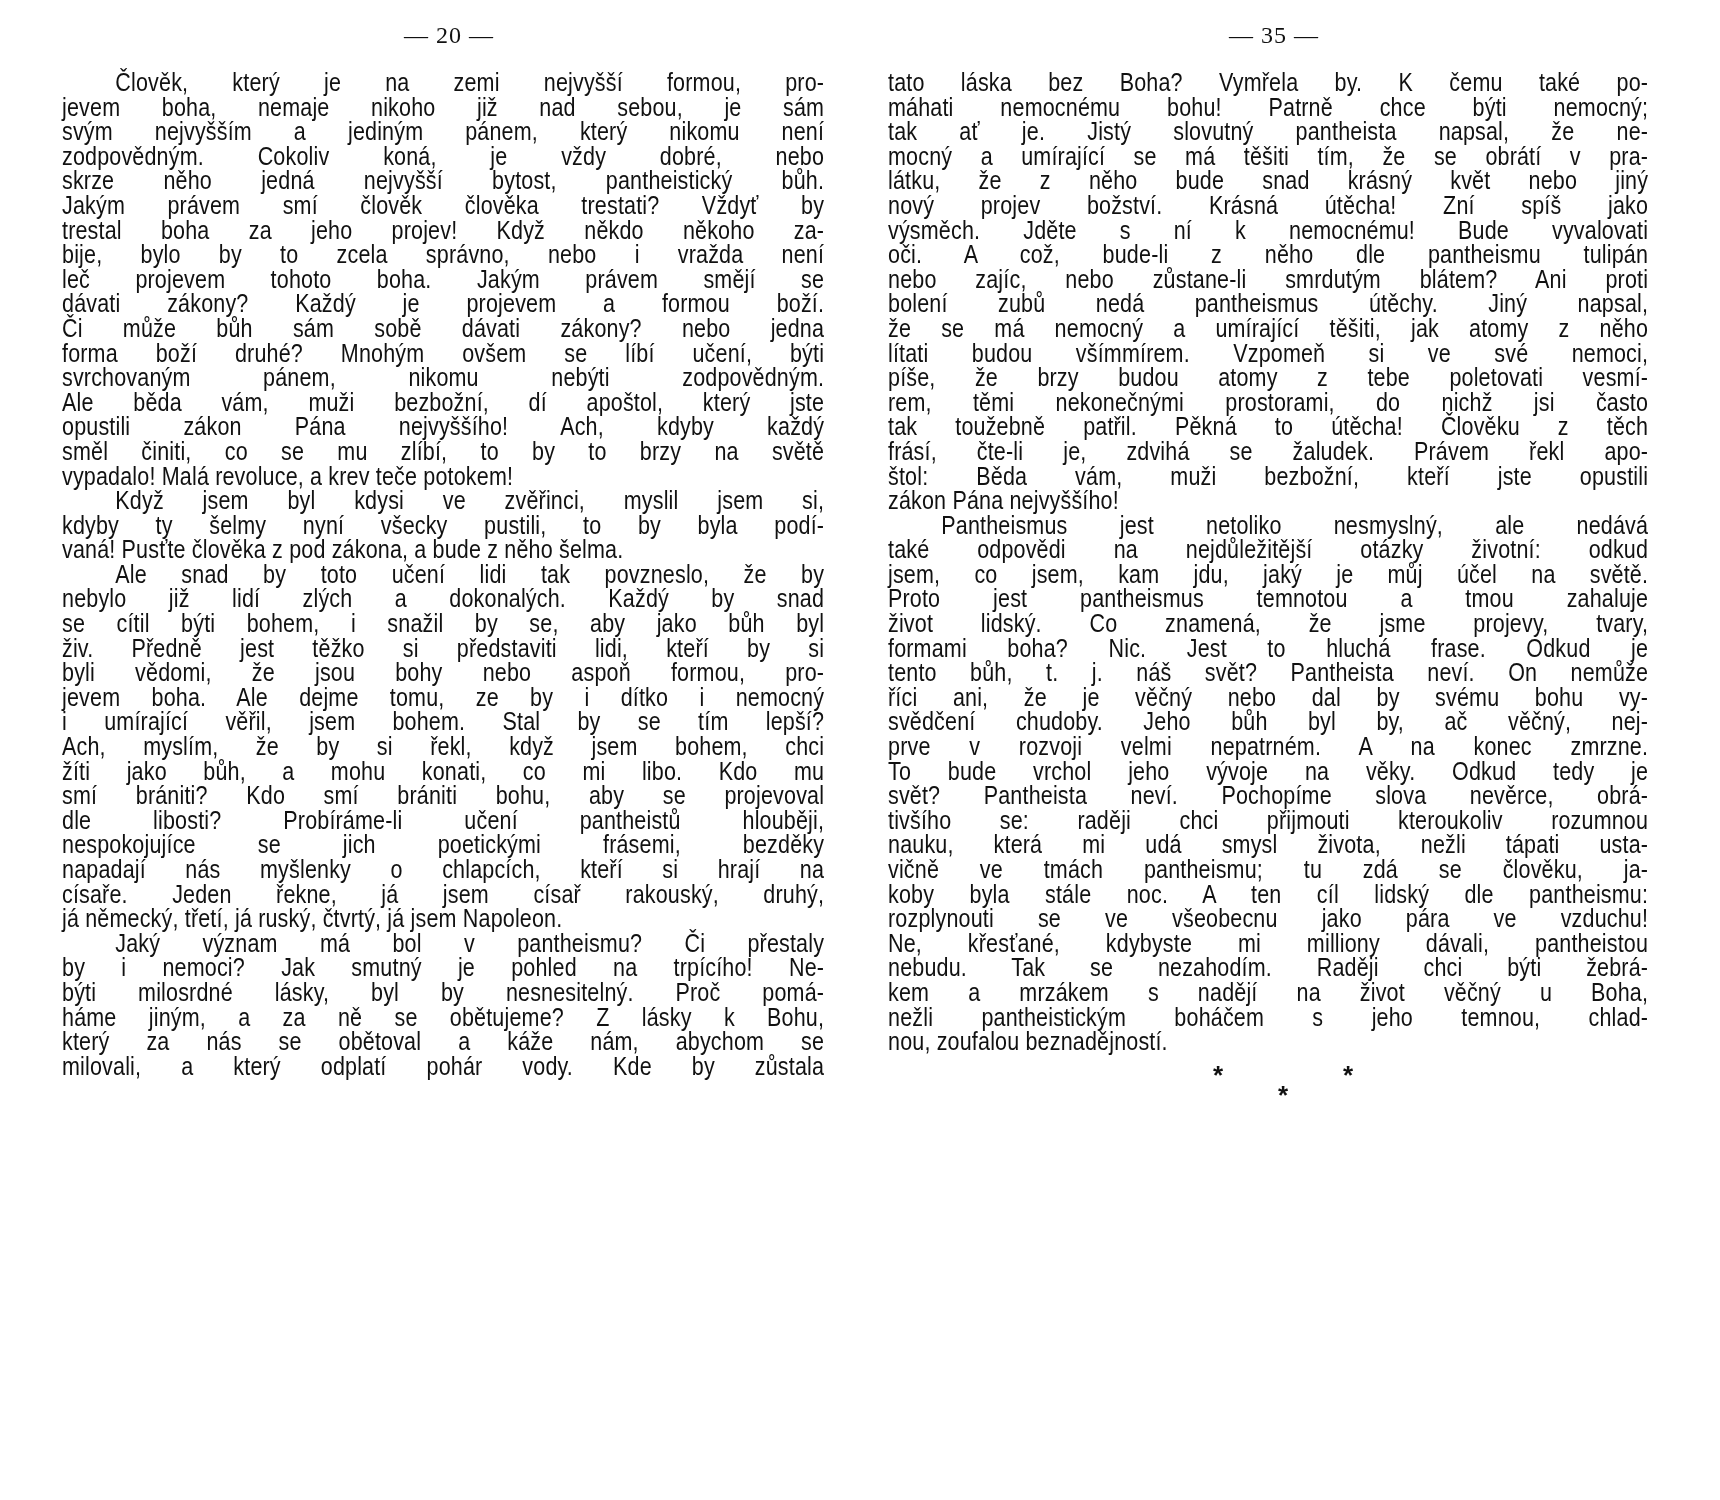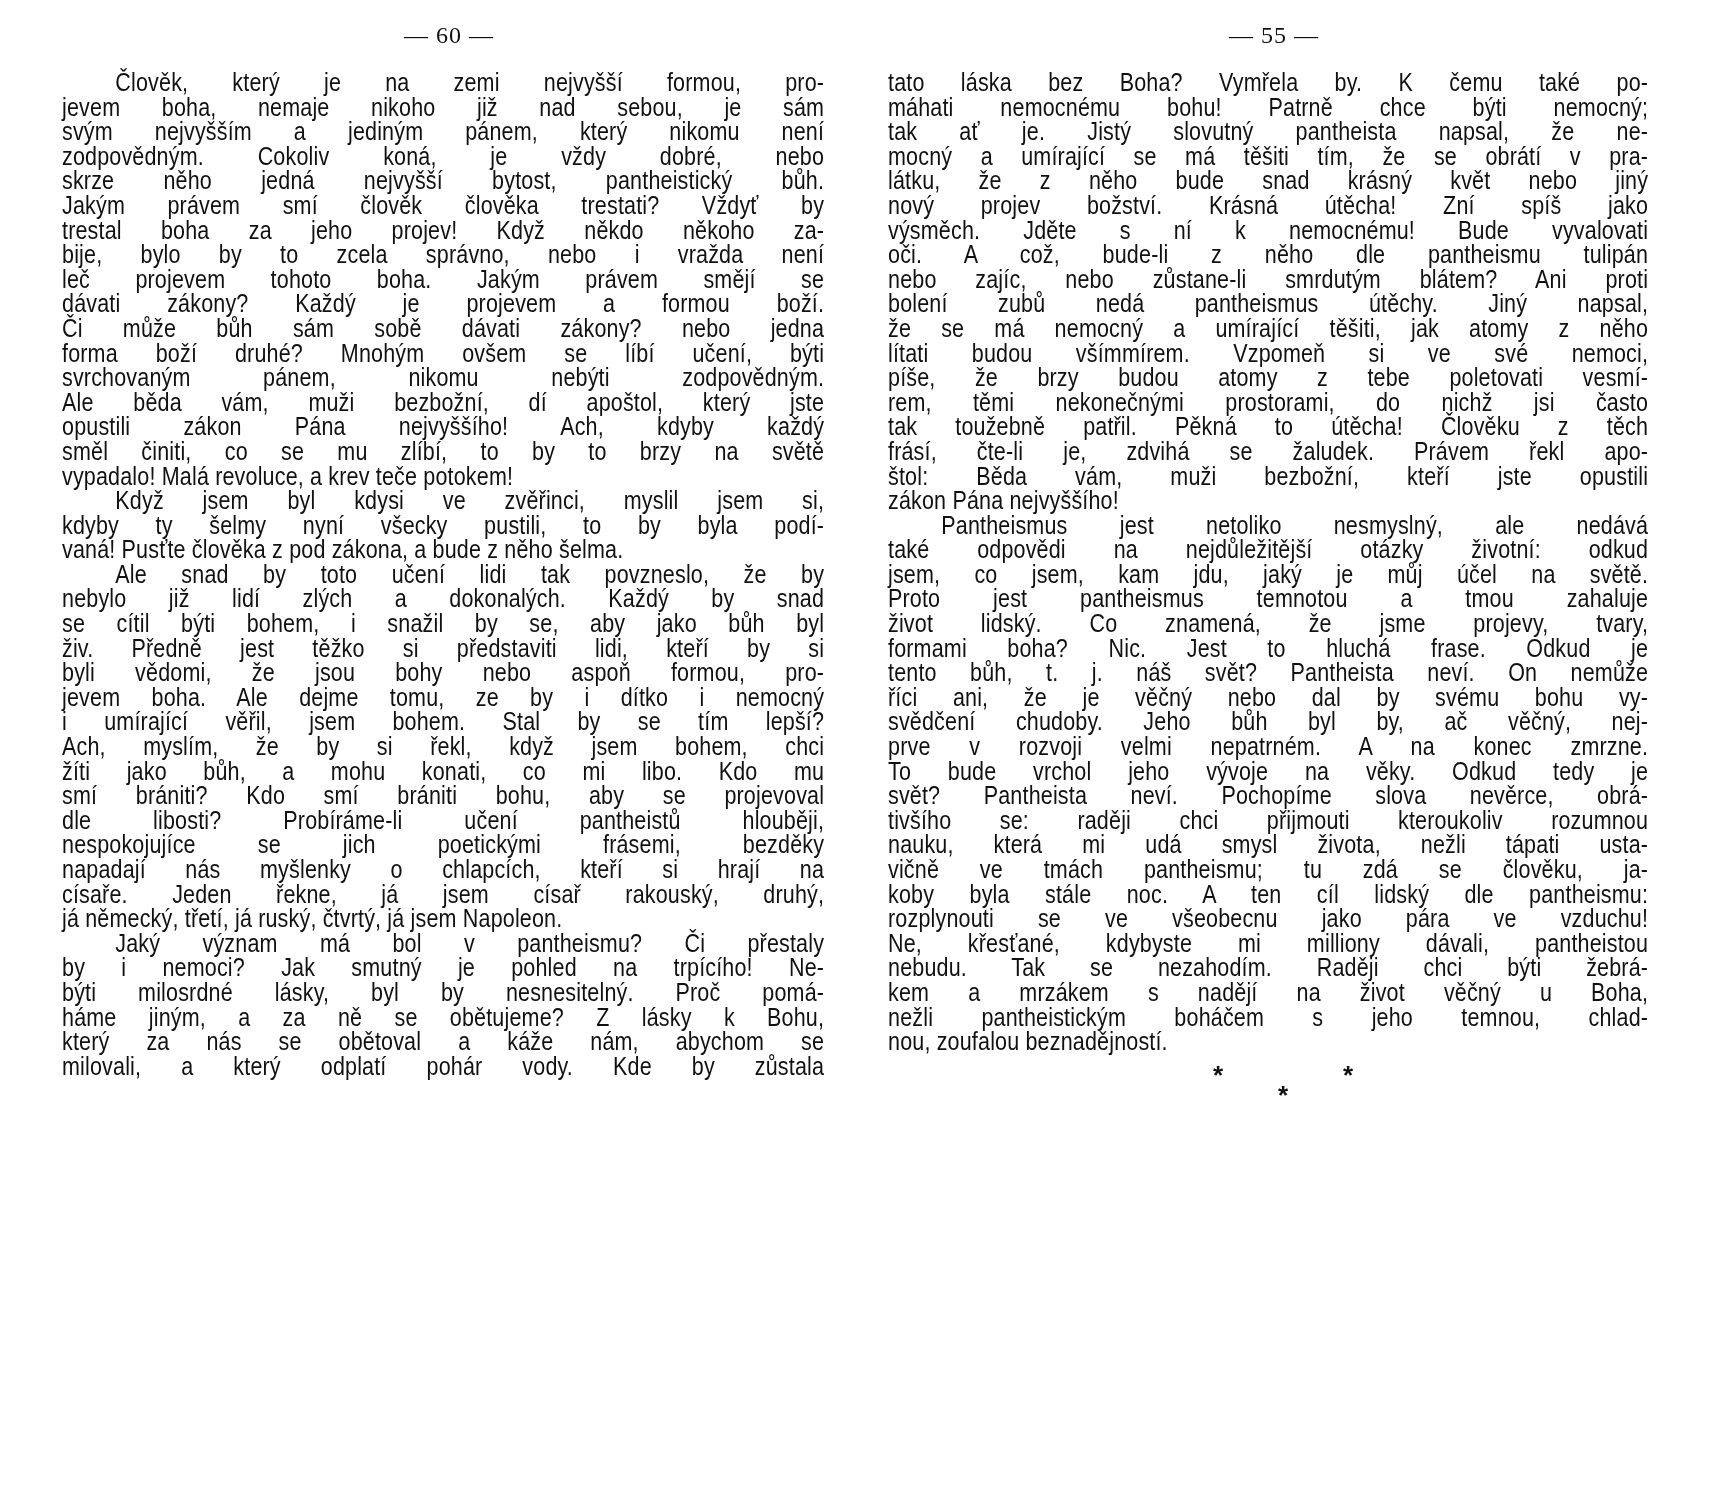--- a/index.html
+++ b/index.html
@@ -20,21 +20,21 @@
   .asterism { position: relative; height: 60px; margin-top: 6px; }
   .asterism span { position: absolute; font-size: 26px; font-weight: bold; }
   .asterism .a1 { left: 325px; top: 0; }
   .asterism .a2 { left: 455px; top: 0; }
   .asterism .a3 { left: 390px; top: 20px; }
 </style>
 </head>
 <body>
 
 <div class="page page-left">
-  <div class="folio">— 60 —</div>
+  <div class="folio">— 20 —</div>
   <div class="body-text">
       <span class="line indent">Člověk, který je na zemi nejvyšší formou, pro-</span>
       <span class="line">jevem boha, nemaje nikoho již nad sebou, je sám</span>
       <span class="line">svým nejvyšším a jediným pánem, který nikomu není</span>
       <span class="line">zodpovědným. Cokoliv koná, je vždy dobré, nebo</span>
       <span class="line">skrze něho jedná nejvyšší bytost, pantheistický bůh.</span>
       <span class="line">Jakým právem smí člověk člověka trestati? Vždyť by</span>
       <span class="line">trestal boha za jeho projev! Když někdo někoho za-</span>
       <span class="line">bije, bylo by to zcela správno, nebo i vražda není</span>
       <span class="line">leč projevem tohoto boha. Jakým právem smějí se</span>
@@ -67,21 +67,21 @@
       <span class="line indent">Jaký význam má bol v pantheismu? Či přestaly</span>
       <span class="line">by i nemoci? Jak smutný je pohled na trpícího! Ne-</span>
       <span class="line">býti milosrdné lásky, byl by nesnesitelný. Proč pomá-</span>
       <span class="line">háme jiným, a za ně se obětujeme? Z lásky k Bohu,</span>
       <span class="line">který za nás se obětoval a káže nám, abychom se</span>
       <span class="line">milovali, a který odplatí pohár vody. Kde by zůstala</span>
     </div>
 </div>
 
 <div class="page page-right">
-  <div class="folio">— 55 —</div>
+  <div class="folio">— 35 —</div>
   <div class="body-text">
   <span class="line">tato láska bez Boha? Vymřela by. K čemu také po-</span>
       <span class="line">máhati nemocnému bohu! Patrně chce býti nemocný;</span>
       <span class="line">tak ať je. Jistý slovutný pantheista napsal, že ne-</span>
       <span class="line">mocný a umírající se má těšiti tím, že se obrátí v pra-</span>
       <span class="line">látku, že z něho bude snad krásný květ nebo jiný</span>
       <span class="line">nový projev božství. Krásná útěcha! Zní spíš jako</span>
       <span class="line">výsměch. Jděte s ní k nemocnému! Bude vyvalovati</span>
       <span class="line">oči. A což, bude-li z něho dle pantheismu tulipán</span>
       <span class="line">nebo zajíc, nebo zůstane-li smrdutým blátem? Ani proti</span>

